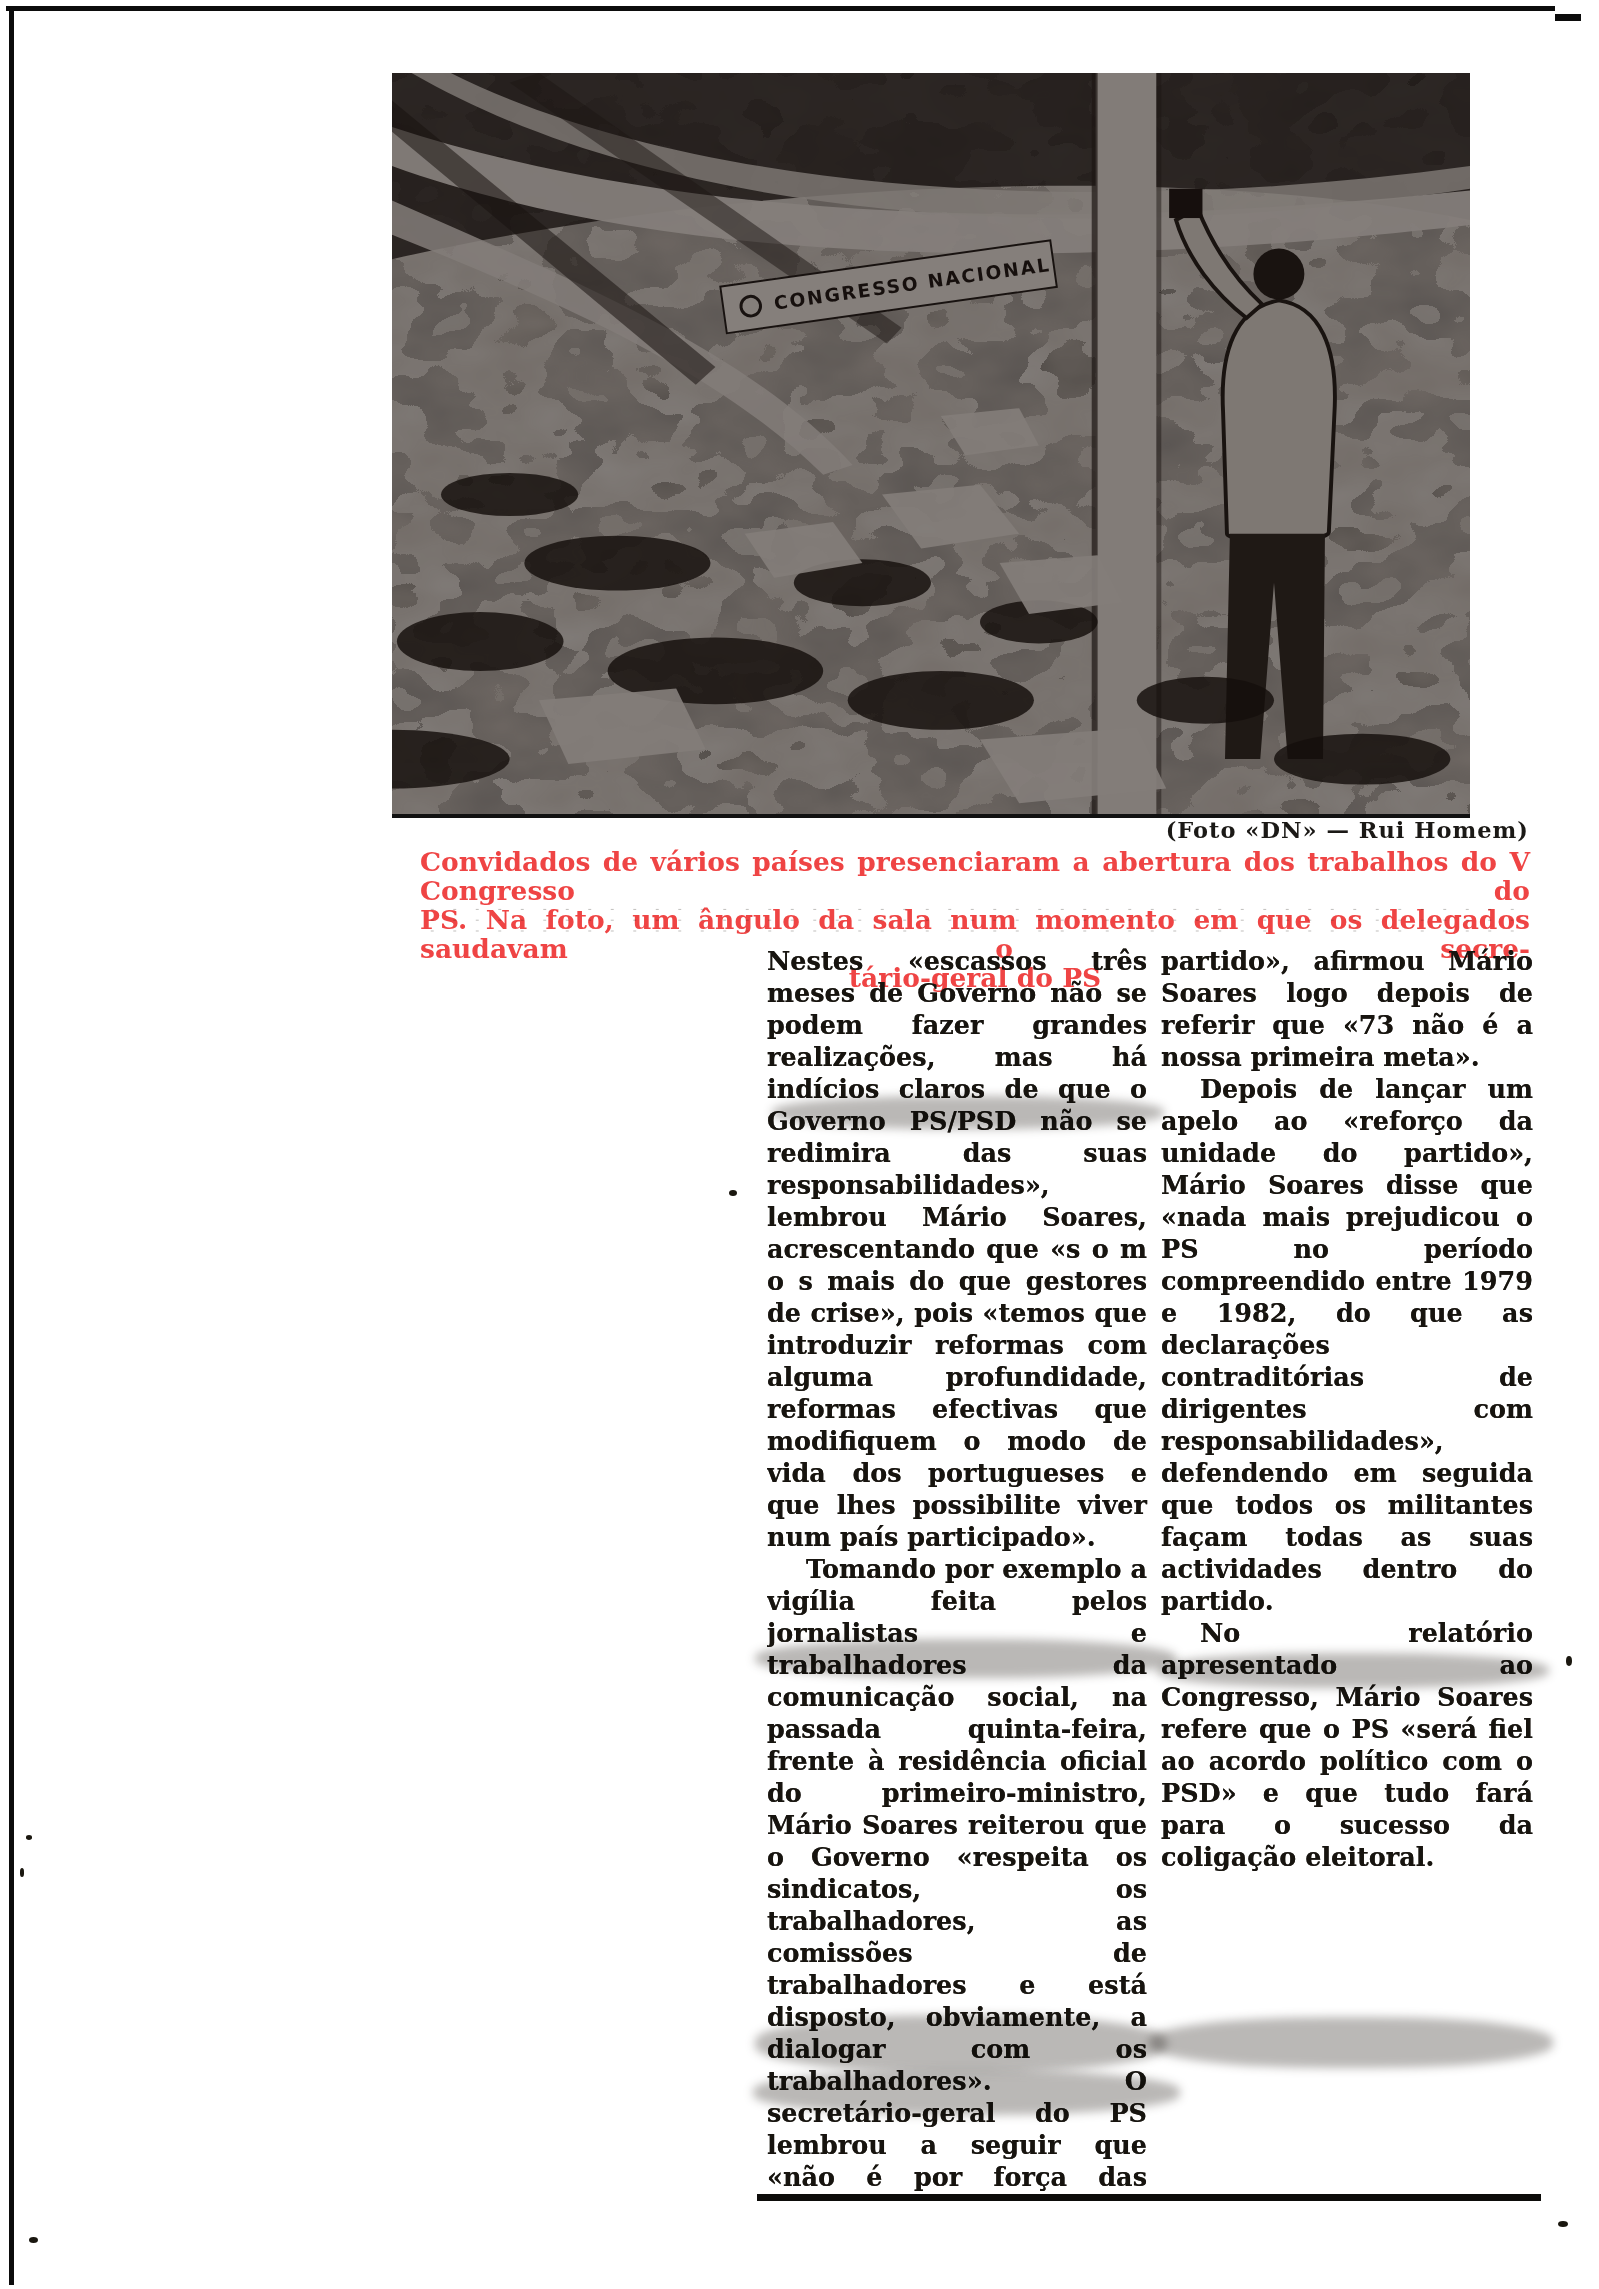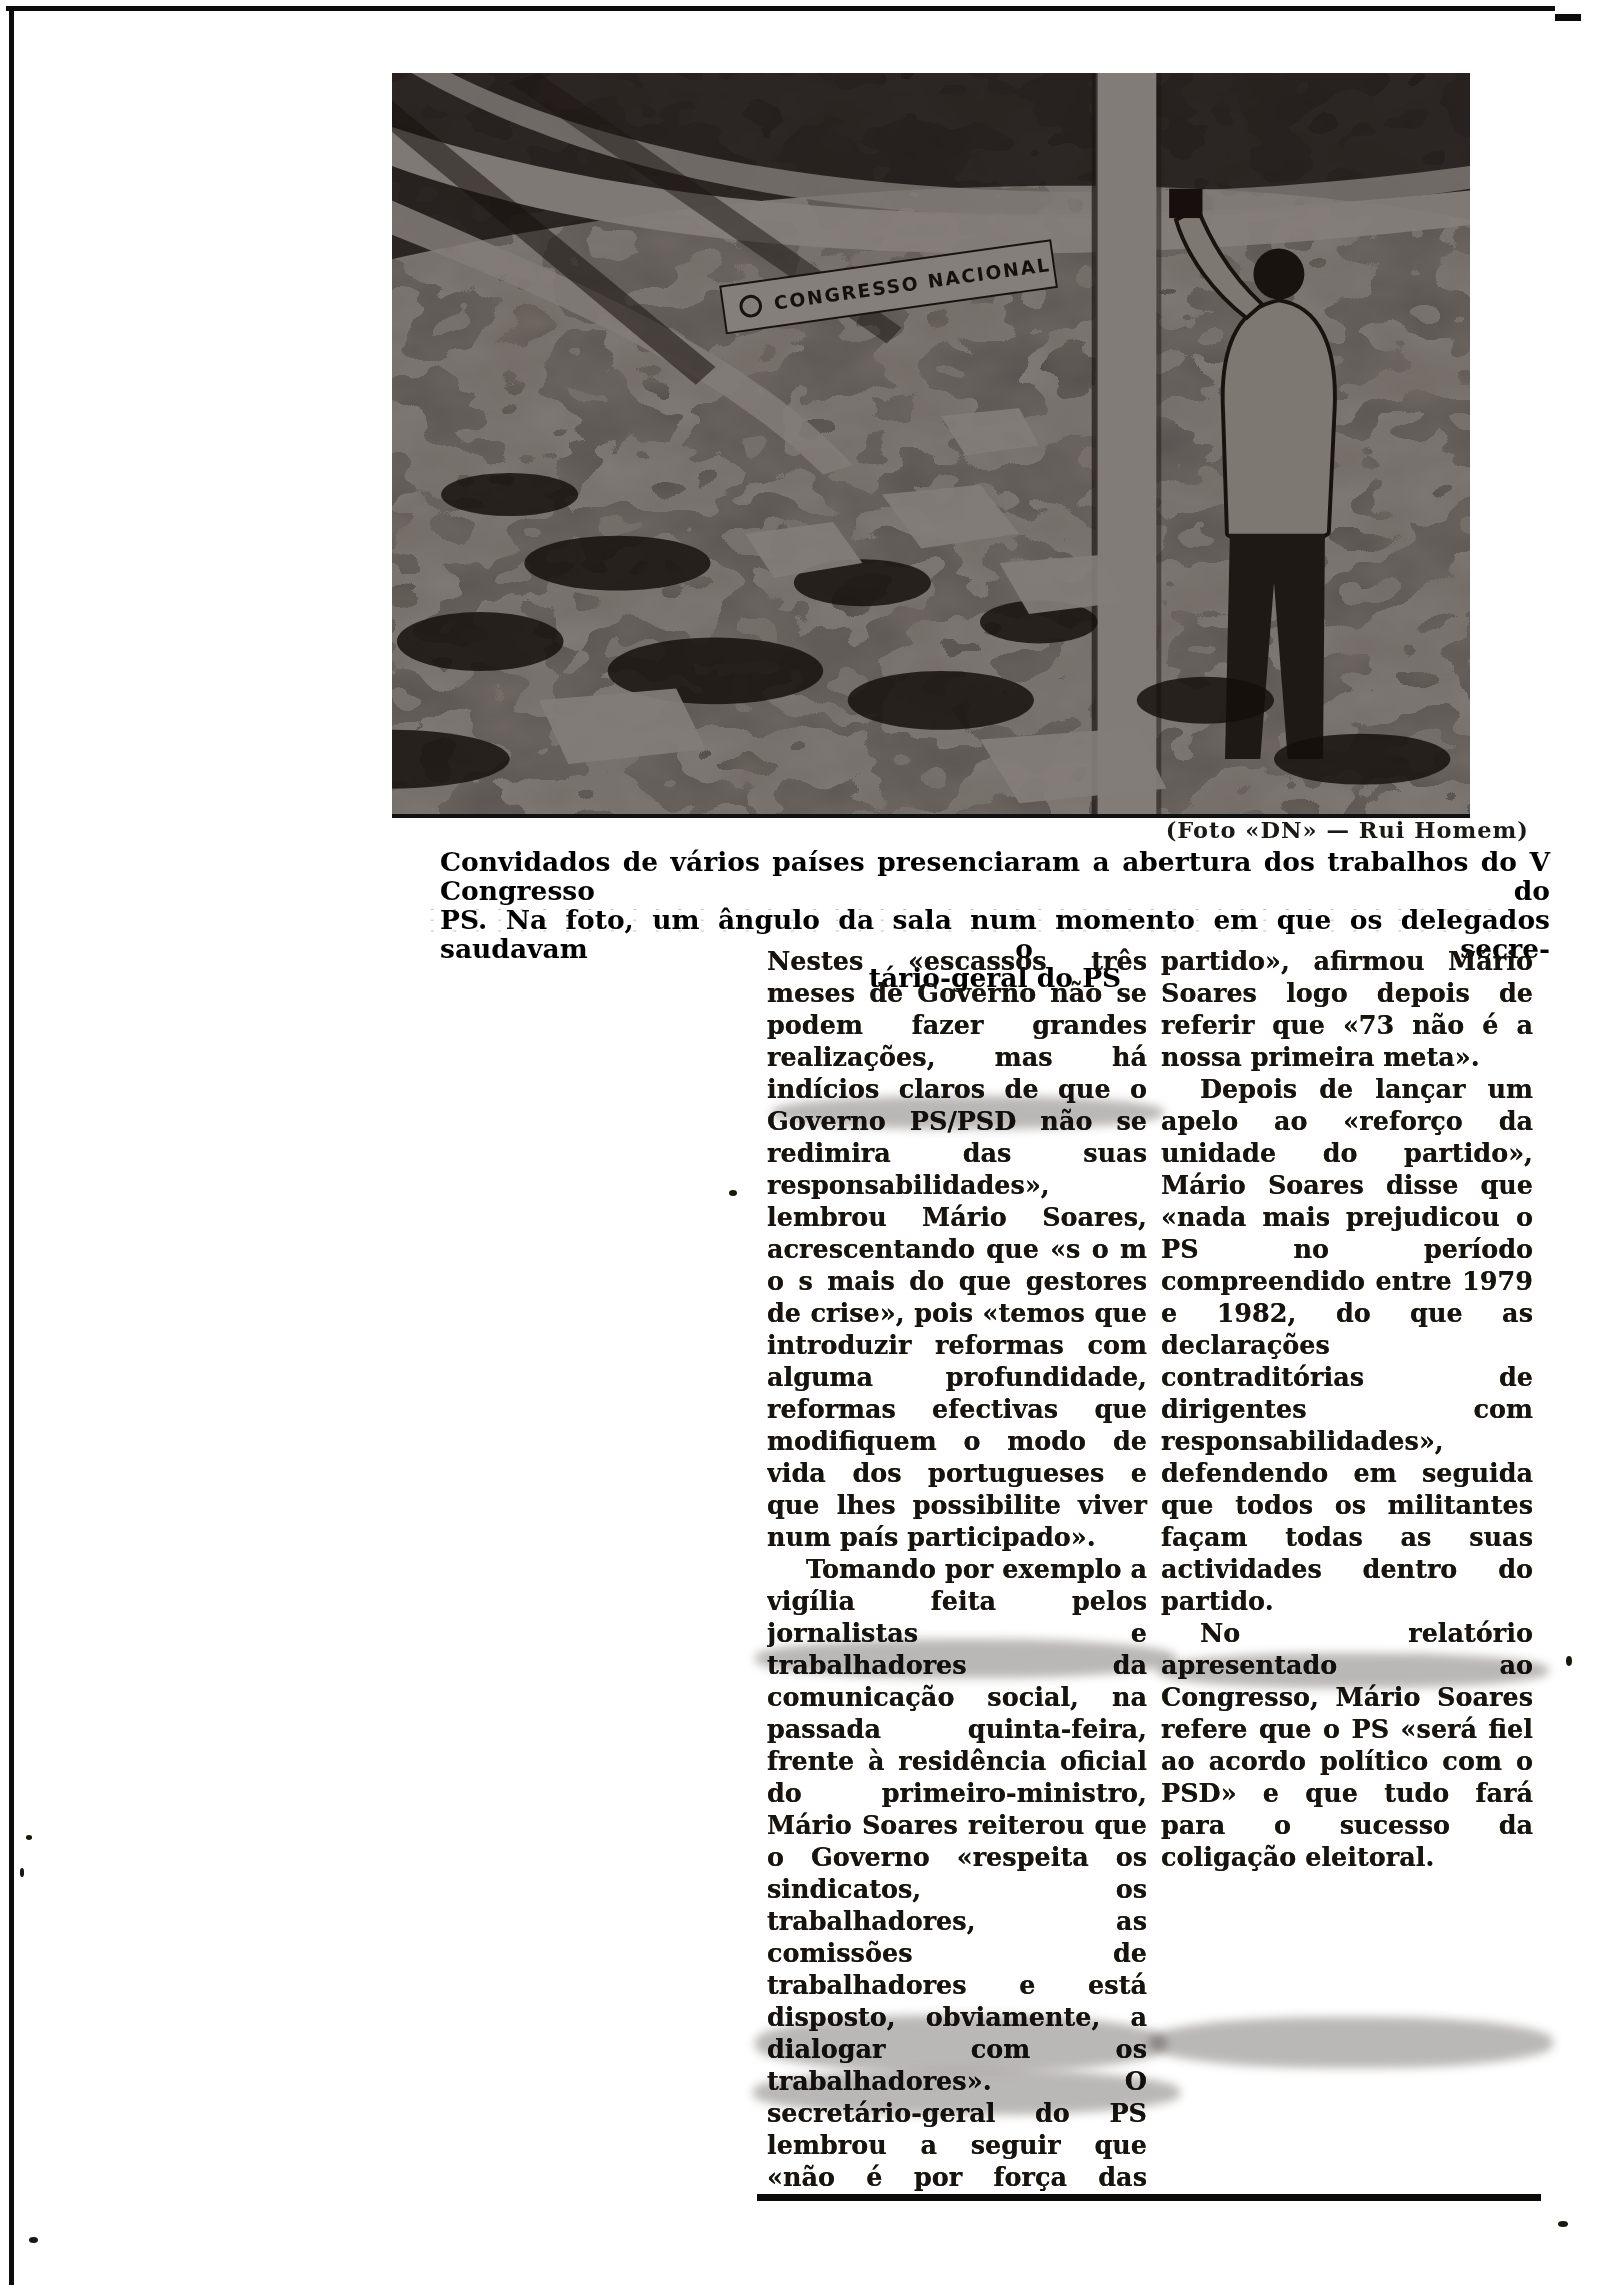--- a/index.html
+++ b/index.html
@@ -14,21 +14,21 @@
 
   
   .photo{position:absolute;left:392px;top:73px;width:1078px;height:741px;border-bottom:4.9px solid #111;overflow:hidden;background:#d9d5cd;}
   .photo svg{display:block;width:100%;height:100%;}
 
   .credit{
     position:absolute;left:1019px;top:817px;width:510px;
     font-size:22.5px;font-weight:700;text-align:right;letter-spacing:1px;color:#1b1916;
   }
 
-  .caption{position:absolute;left:420px;top:847px;width:1110px;font-size:26.5px;line-height:29px;font-weight:700;color:#000000;margin-left:20px;}
+  .caption{position:absolute;left:420px;top:847px;width:1110px;font-size:26.5px;line-height:29px;font-weight:700;color:#ef4444;}
   .caption .cap-line{text-align:justify;text-align-last:justify;}
   .caption .cap-line.center{text-align:right;text-align-last:center;}
 
   
   .article{position:absolute;left:767px;top:945px;width:774px;height:1253px;overflow:hidden;}
   .col{position:absolute;top:0;width:380px;font-size:25.5px;line-height:32px;font-weight:700;
        text-align:justify;color:#17140f;text-shadow:0 0 0.5px rgba(20,16,10,.75);}
   .col-1{left:0;}
   .col-2{left:394px;width:372px;}
   .col p{margin:0;text-indent:39px;}

